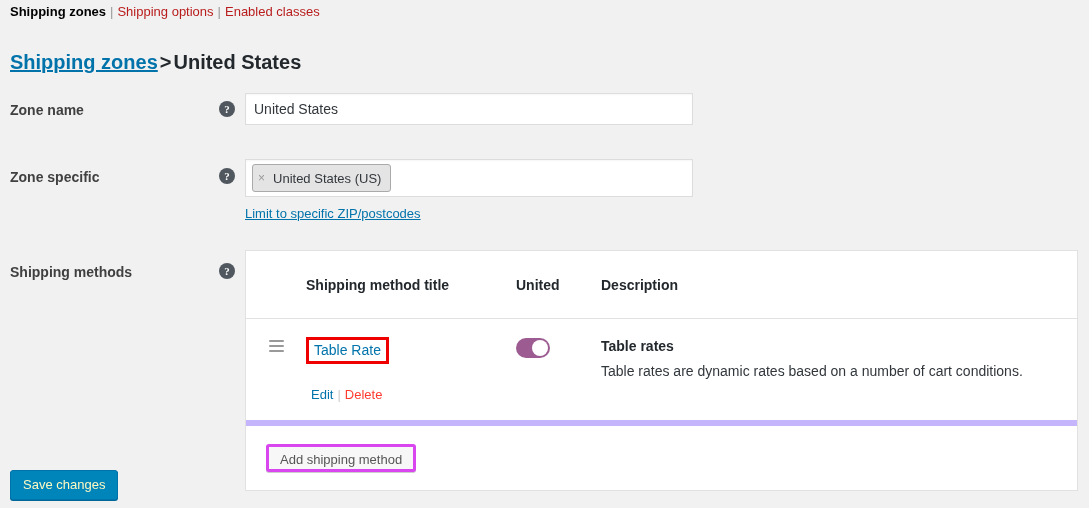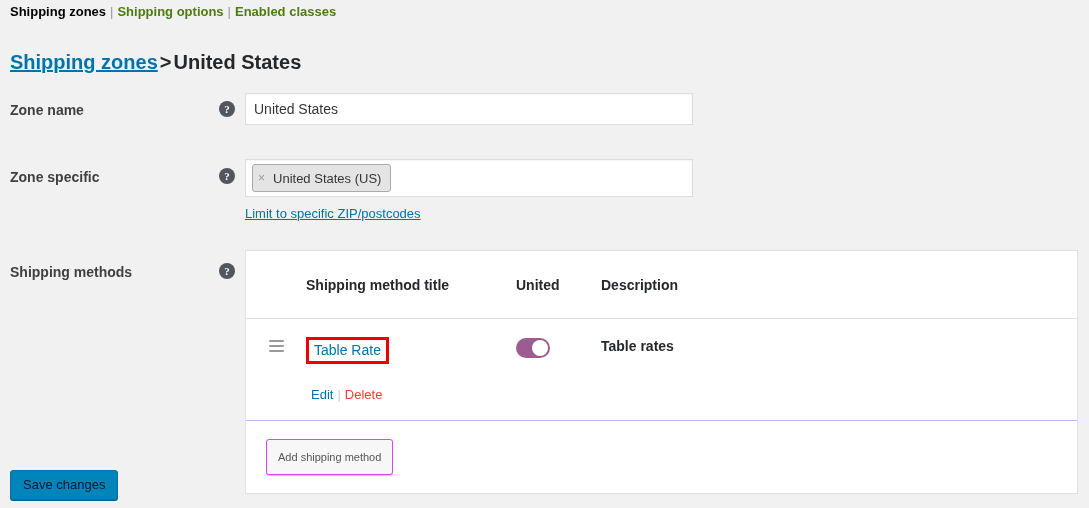--- a/index.html
+++ b/index.html
@@ -24,22 +24,22 @@
     font-size: 13px;
     line-height: 18px;
     white-space: nowrap;
   }
   .subnav .item {
     font-weight: bold;
     color: #000;
     text-decoration: none;
   }
   .subnav .item.link {
-    font-weight: bold;
-    color: #4d7c0f;
+    font-weight: normal;
+    color: #b91c1c;
   }
   .subnav .sep {
     color: #999;
     padding: 0 4px;
     font-weight: normal;
   }
 
   
   .page-heading {
     position: absolute;
@@ -174,21 +174,21 @@
   }
   .th-handle { width: 60px; }
   .th-title  { width: 210px; }
   .th-enabled{ width: 85px; }
   .th-desc   { flex: 1; }
 
   .methods-row {
     display: flex;
     align-items: flex-start;
     padding: 18px 0 17px 0;
-    border-bottom: 1px solid #c4b5fd;
+    border-bottom: 6px solid #c4b5fd;
     box-sizing: border-box;
     min-height: 68px;
   }
   .cell-handle {
     width: 60px;
     display: flex;
     justify-content: center;
     align-items: flex-start;
     padding-top: 3px;
   }
@@ -267,42 +267,42 @@
     line-height: 20px;
     margin-top: 5px;
   }
 
   .methods-foot {
     padding: 18px 0 18px 20px;
   }
   .btn-secondary {
     display: inline-block;
     background: #f7f7f7;
-    border: 1px solid #d946ef;
+    border: 3px solid #d946ef;
     border-radius: 3px;
     box-shadow: 0 1px 0 #ccc;
     color: #555;
     font-family: "Liberation Sans", sans-serif;
-    font-size: 11px;
+    font-size: 13px;
     line-height: 26px;
-    height: 36px;
+    height: 28px;
     padding: 0 11px;
     cursor: pointer;
     box-sizing: border-box;
   }
 
   
   .btn-primary {
     position: absolute;
     left: 10px;
     top: 470px;
     background: #0085ba;
     border: 1px solid #0073aa;
     border-radius: 3px;
-    color: #0f172a;
+    color: #fef9c3;
     font-family: "Liberation Sans", sans-serif;
     font-size: 13px;
     line-height: 26px;
     height: 30px;
     padding: 0 12px;
     cursor: default;
     box-sizing: border-box;
     box-shadow: 0 1px 0 #006799;
   }
 </style>
@@ -371,20 +371,21 @@
     </div>
 
     <div class="cell-enabled">
       <span class="toggle">
         <span class="knob"></span>
       </span>
     </div>
 
     <div class="cell-desc">
       <div class="desc-title">Table rates</div>
+      <div class="desc-text">Table rates are dynamic rates based on a number of cart conditions.</div>
     </div>
 
   </div>
 
   <div class="methods-foot">
     <button class="btn-secondary" type="button">Add shipping method</button>
   </div>
 
 </div>
 

